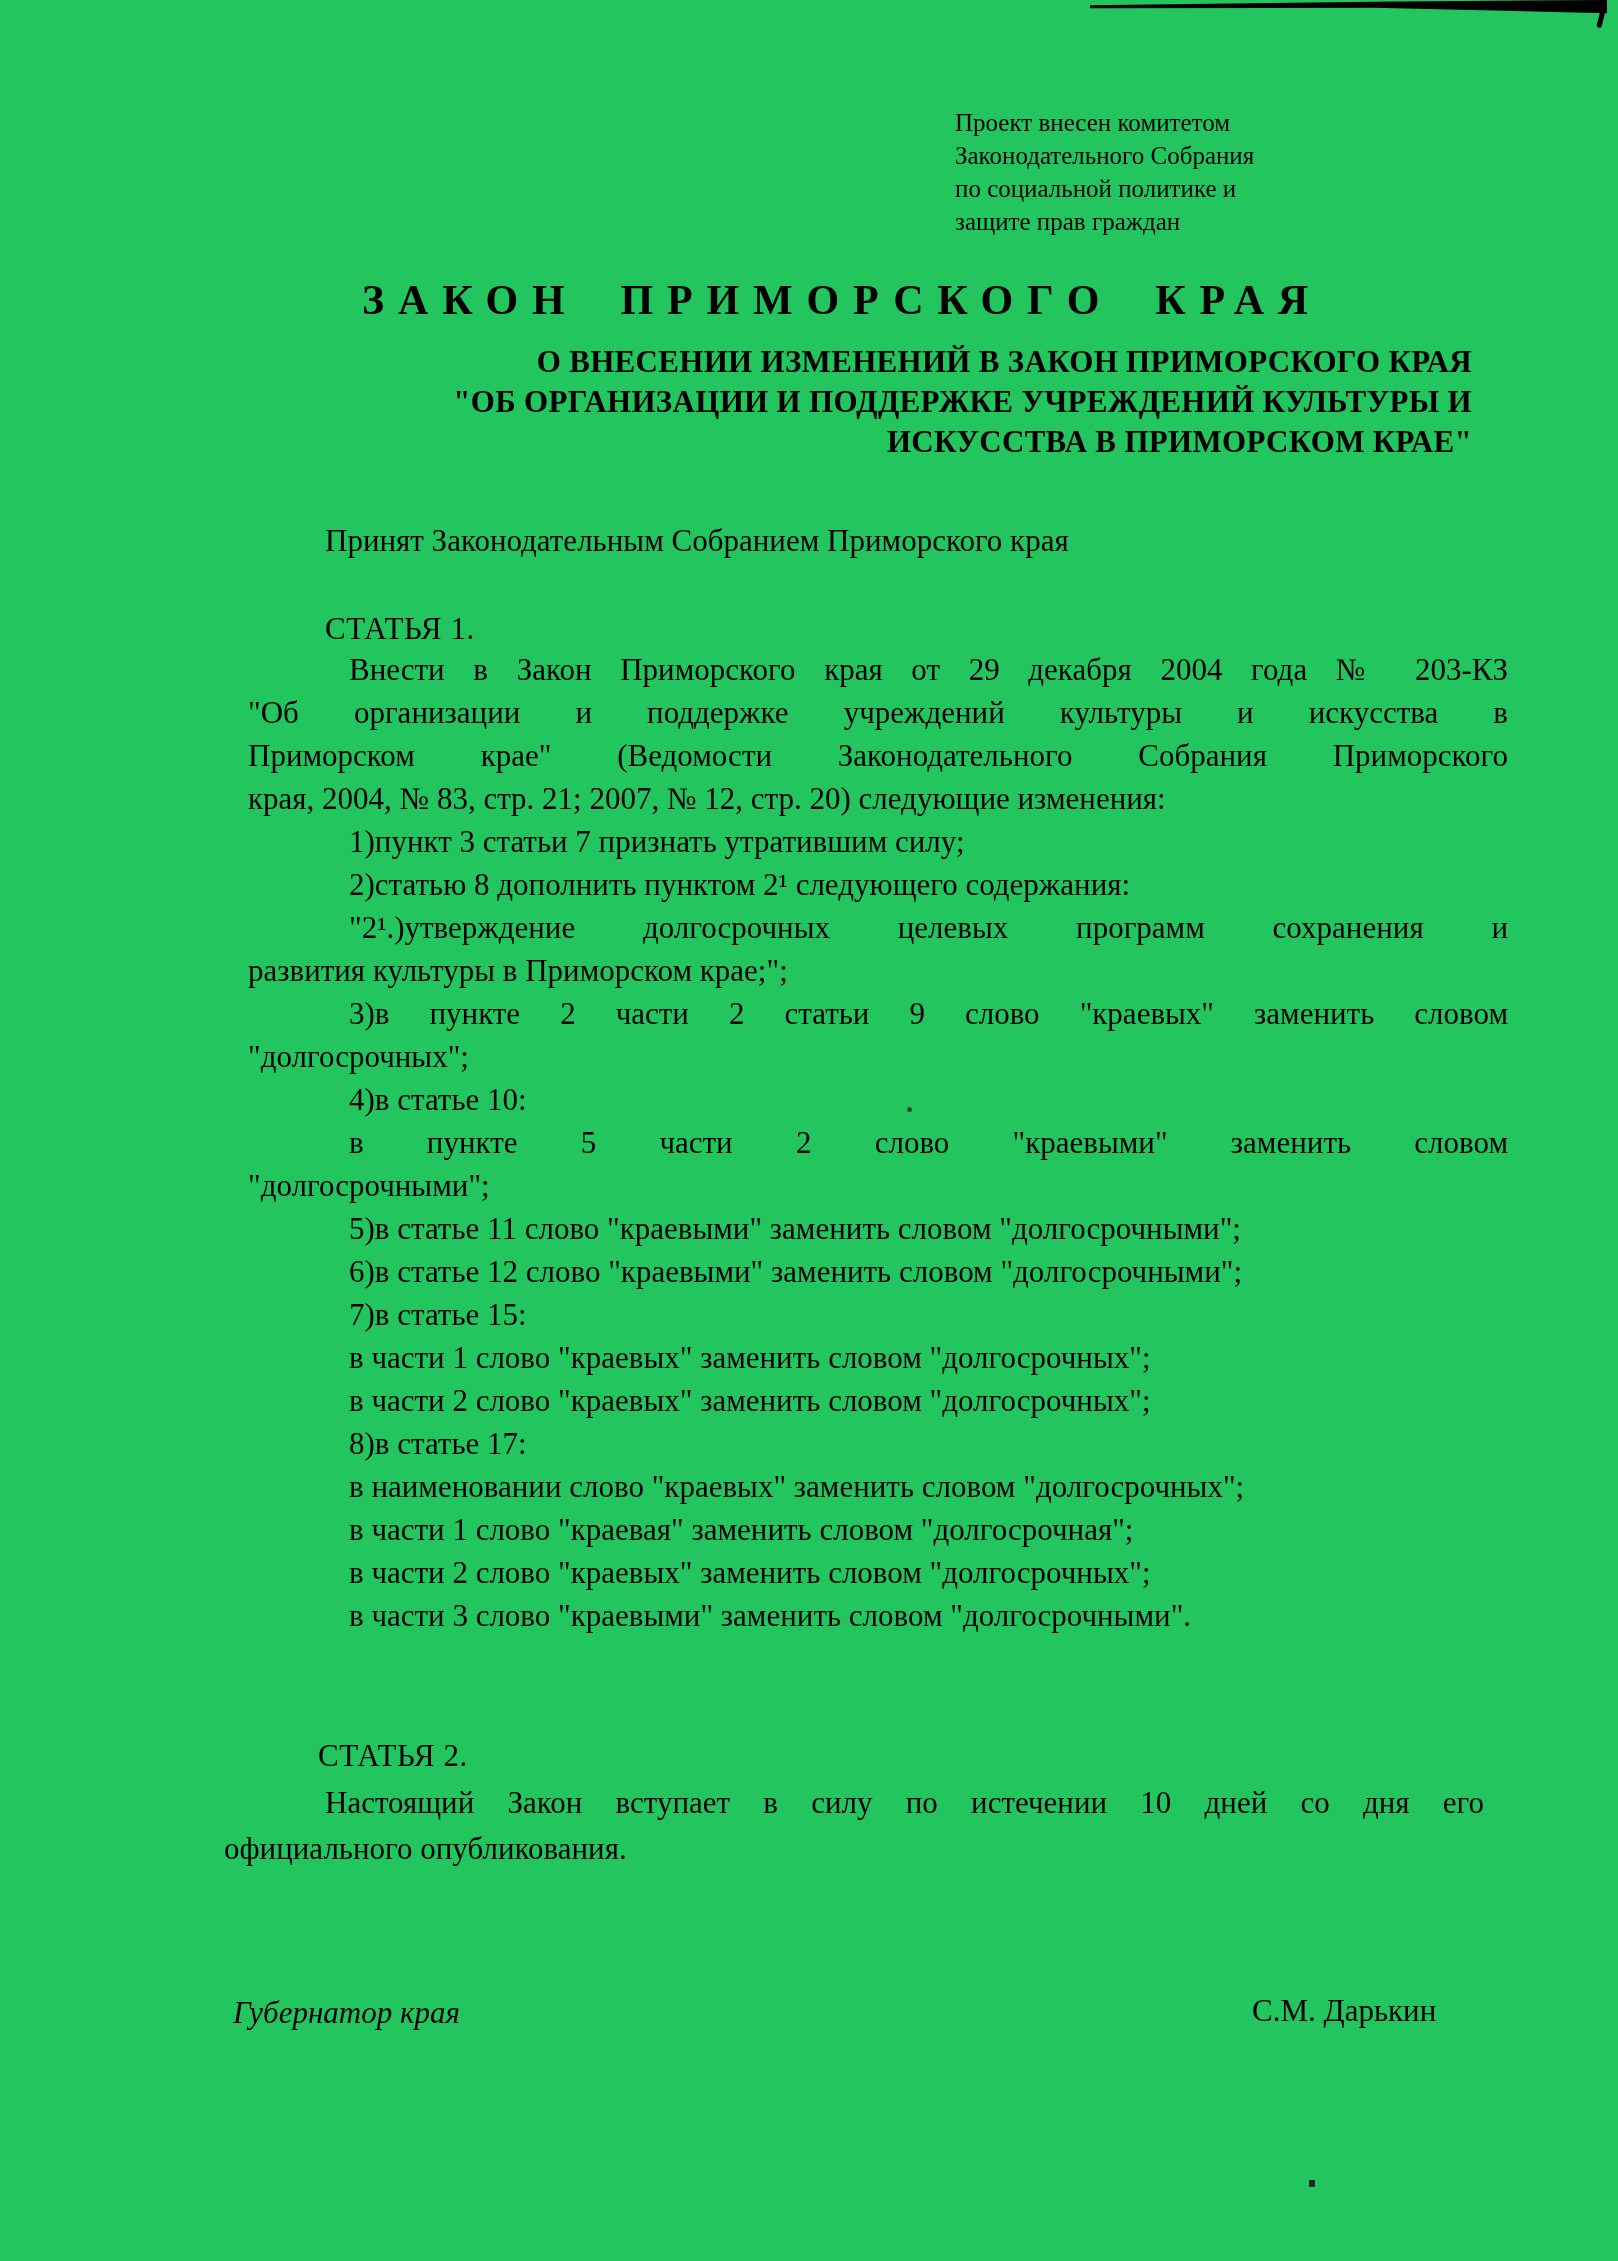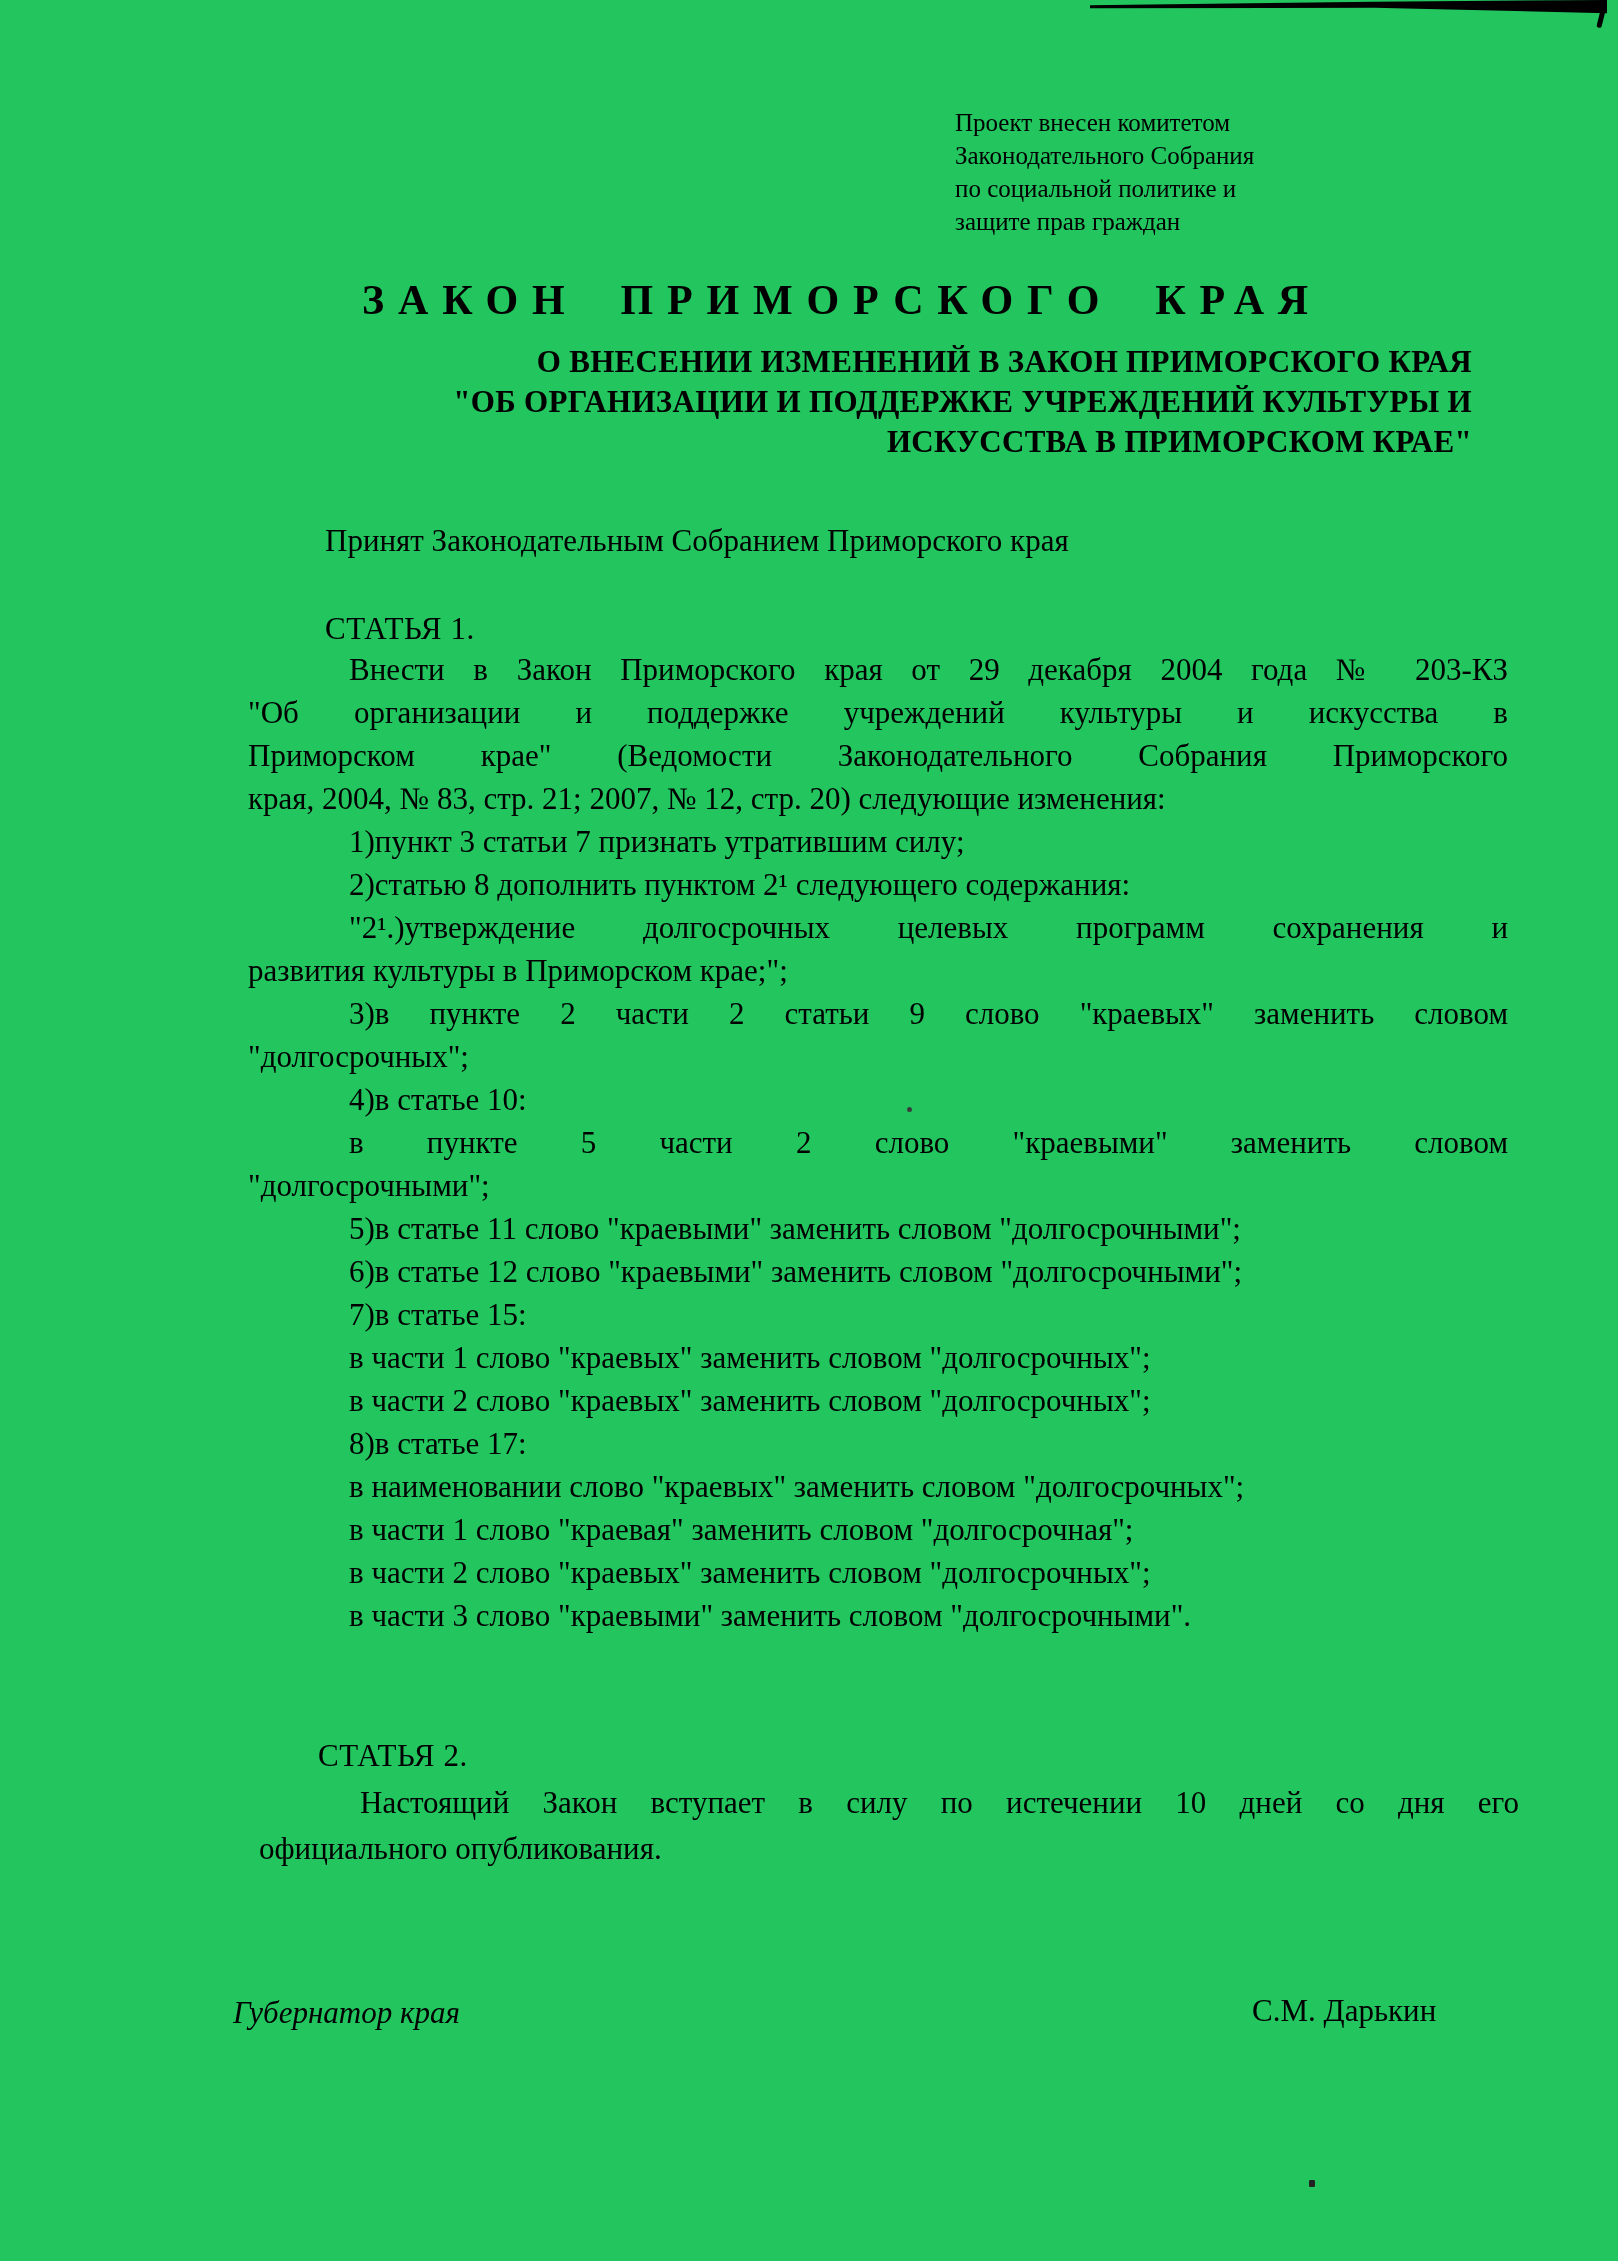--- a/index.html
+++ b/index.html
@@ -77,21 +77,20 @@
   .body-flow .line.justify {
     white-space: normal;
     text-align: justify;
     text-align-last: justify;
   }
 
   .article-2-para {
     position: absolute;
     left: 224px; top: 1780px; width: 1260px;
     font-size: 31px;
-    margin-left: 35px;
   }
   .article-2-para .line { height: 46px; line-height: 46px; white-space: nowrap; }
   .article-2-para .line.indent { padding-left: 101px; }
   .article-2-para .line.justify {
     white-space: normal;
     text-align: justify;
     text-align-last: justify;
   }
 
   .sig-left {

